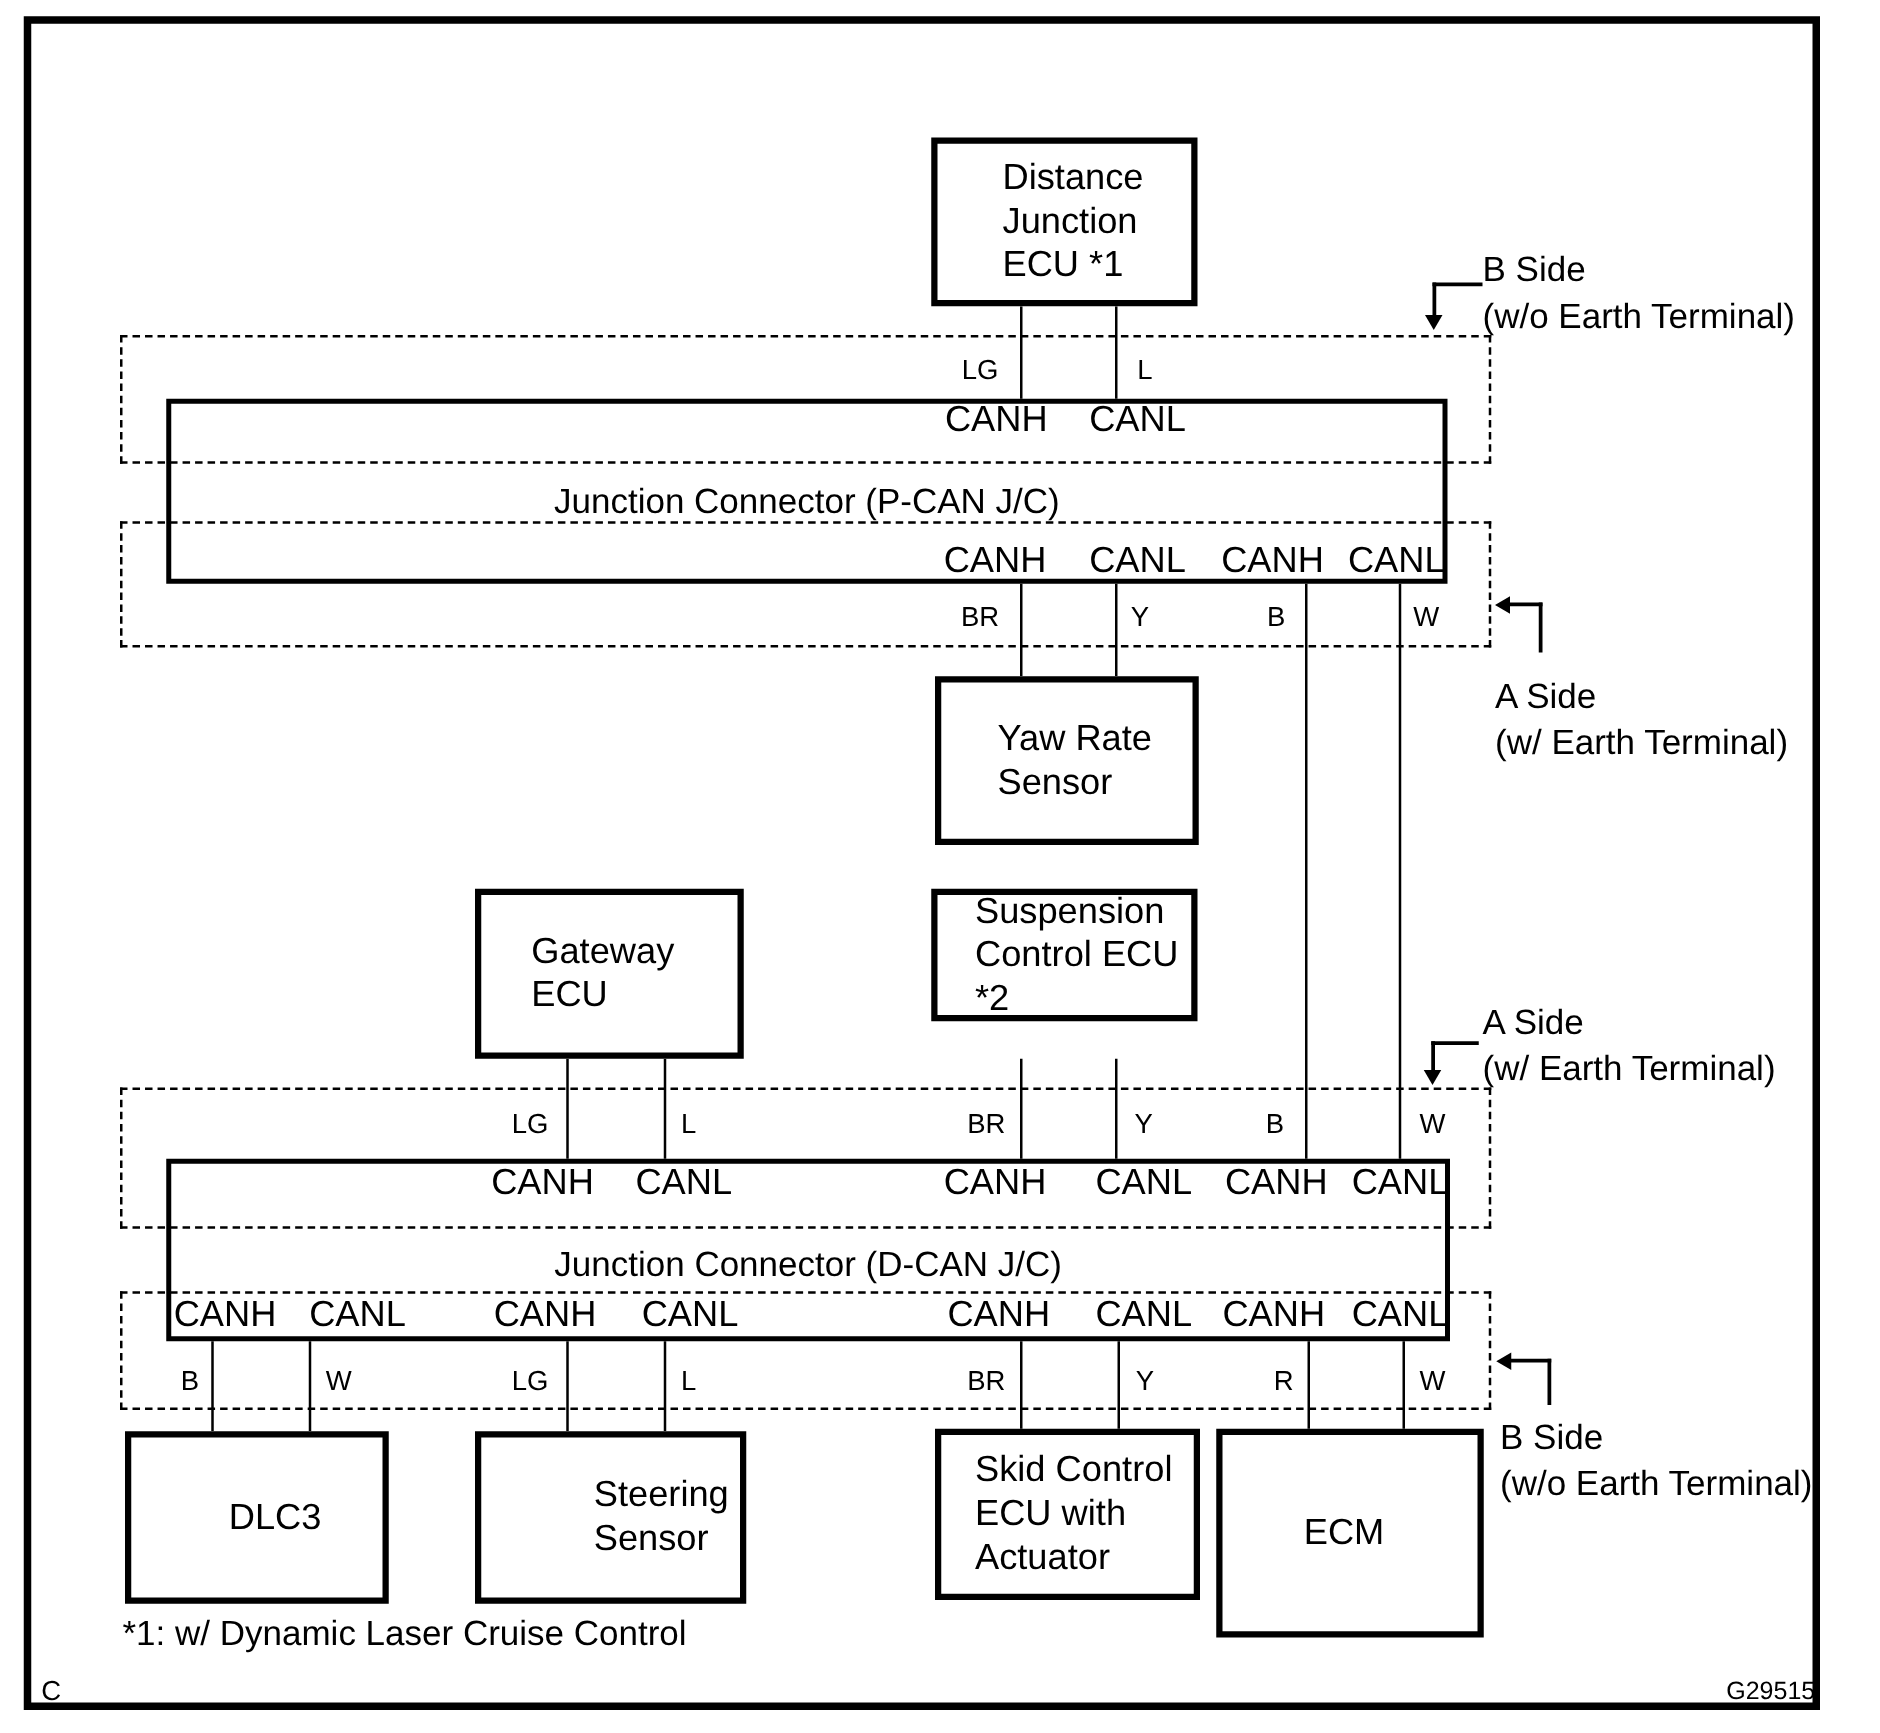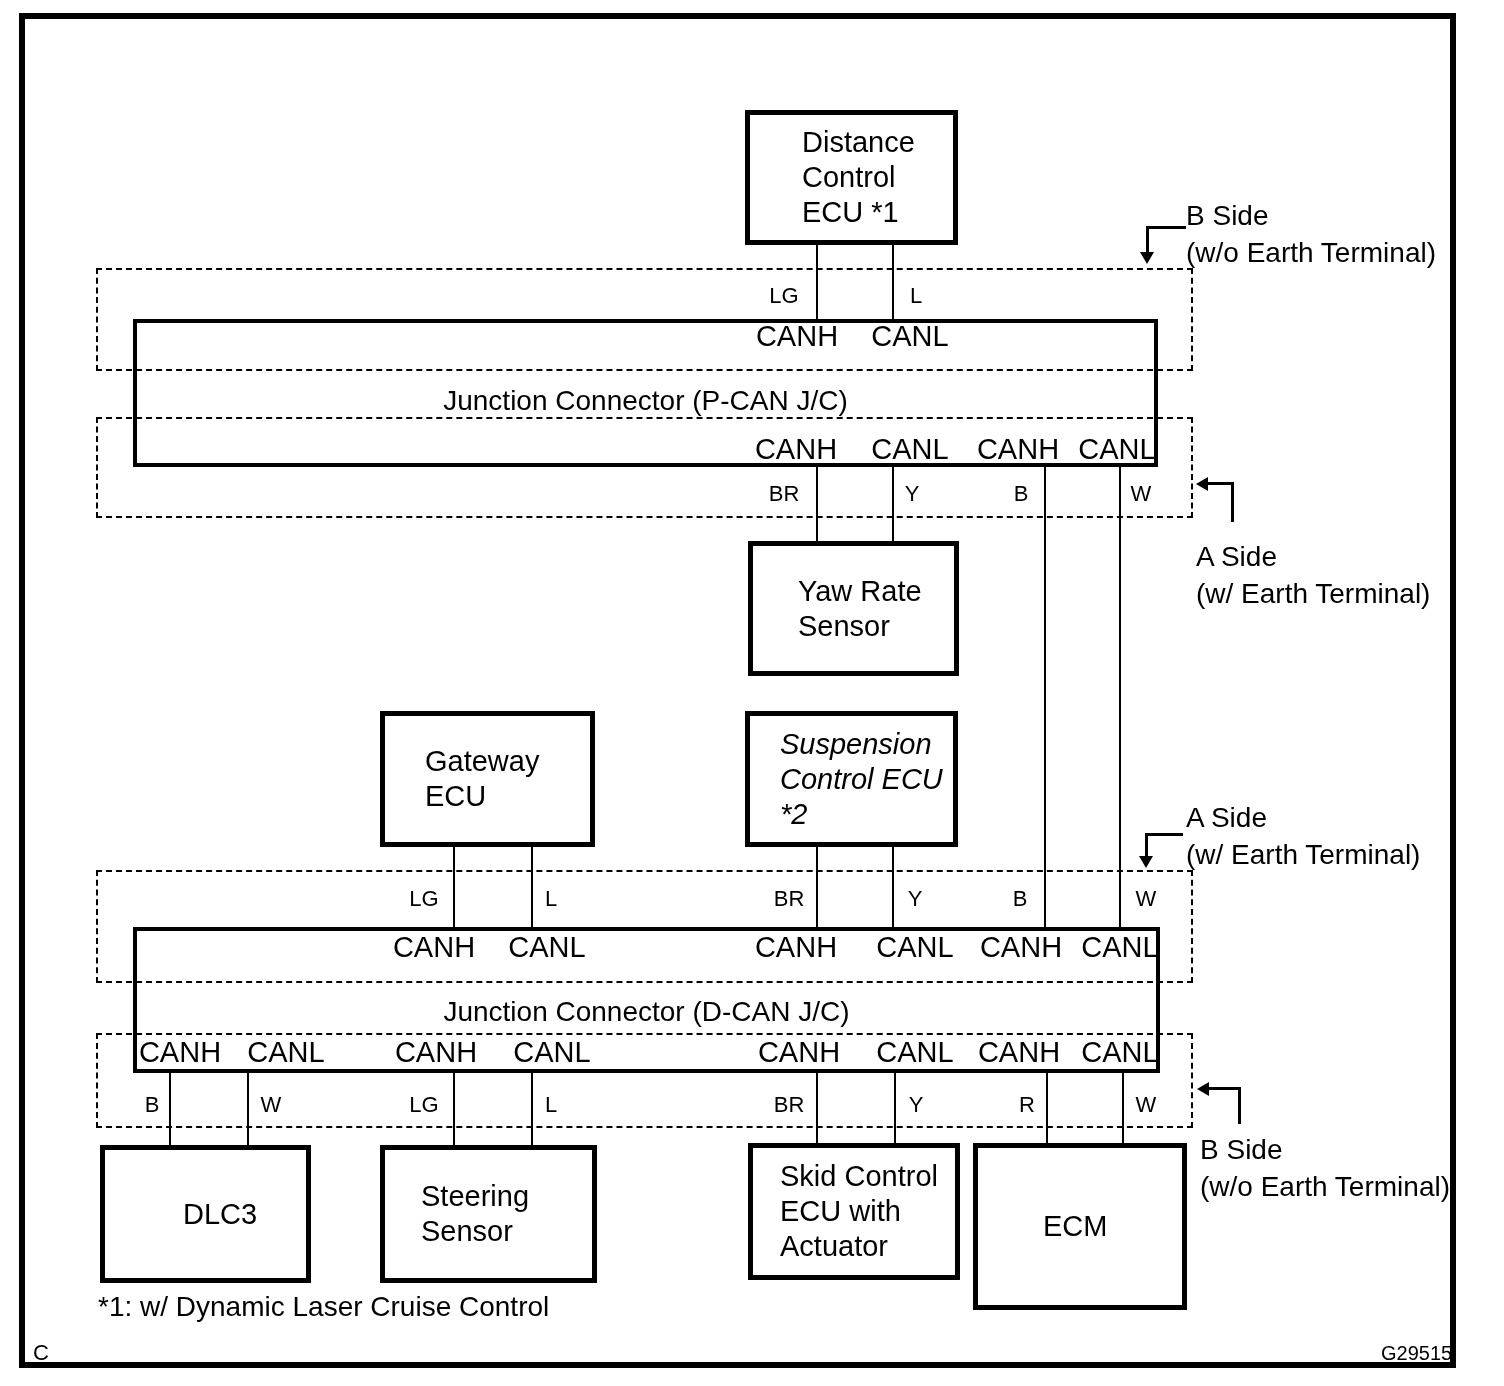--- a/index.html
+++ b/index.html
@@ -57,45 +57,45 @@
   <div class="wire" style="left:247px;top:1073px;height:72px;"></div>
   <div class="wire" style="left:453px;top:1073px;height:72px;"></div>
   <div class="wire" style="left:531px;top:1073px;height:72px;"></div>
   <div class="wire" style="left:816px;top:1073px;height:72px;"></div>
   <div class="wire" style="left:894px;top:1073px;height:72px;"></div>
   <div class="wire" style="left:1046px;top:1073px;height:72px;"></div>
   <div class="wire" style="left:1122px;top:1073px;height:72px;"></div>
 
   <div class="abs ebox" style="left:745px;top:110px;width:213px;height:135px;padding-left:52px;">
     <div>Distance</div>
-    <div>Control</div>
+    <div>Junction</div>
     <div>ECU *1</div>
   </div>
 
   <div class="abs ebox" style="left:748px;top:541px;width:211px;height:135px;padding-left:45px;">
     <div>Yaw Rate</div>
     <div>Sensor</div>
   </div>
 
   <div class="abs ebox" style="left:380px;top:711px;width:215px;height:136px;padding-left:40px;">
     <div>Gateway</div>
     <div>ECU</div>
   </div>
 
-  <div class="abs ebox" style="left:745px;top:711px;width:213px;height:136px;padding-left:30px;font-style:italic;">
+  <div class="abs ebox" style="left:745px;top:711px;width:213px;height:106px;padding-left:30px;">
     <div>Suspension</div>
     <div>Control ECU</div>
     <div>*2</div>
   </div>
 
   <div class="abs ebox" style="left:100px;top:1145px;width:211px;height:138px;padding-left:78px;">
     <div>DLC3</div>
   </div>
 
-  <div class="abs ebox" style="left:380px;top:1145px;width:217px;height:138px;padding-left:36px;">
+  <div class="abs ebox" style="left:380px;top:1145px;width:217px;height:138px;padding-left:90px;">
     <div>Steering</div>
     <div>Sensor</div>
   </div>
 
   <div class="abs ebox" style="left:748px;top:1143px;width:212px;height:137px;padding-left:27px;">
     <div>Skid Control</div>
     <div>ECU with</div>
     <div>Actuator</div>
   </div>
 

